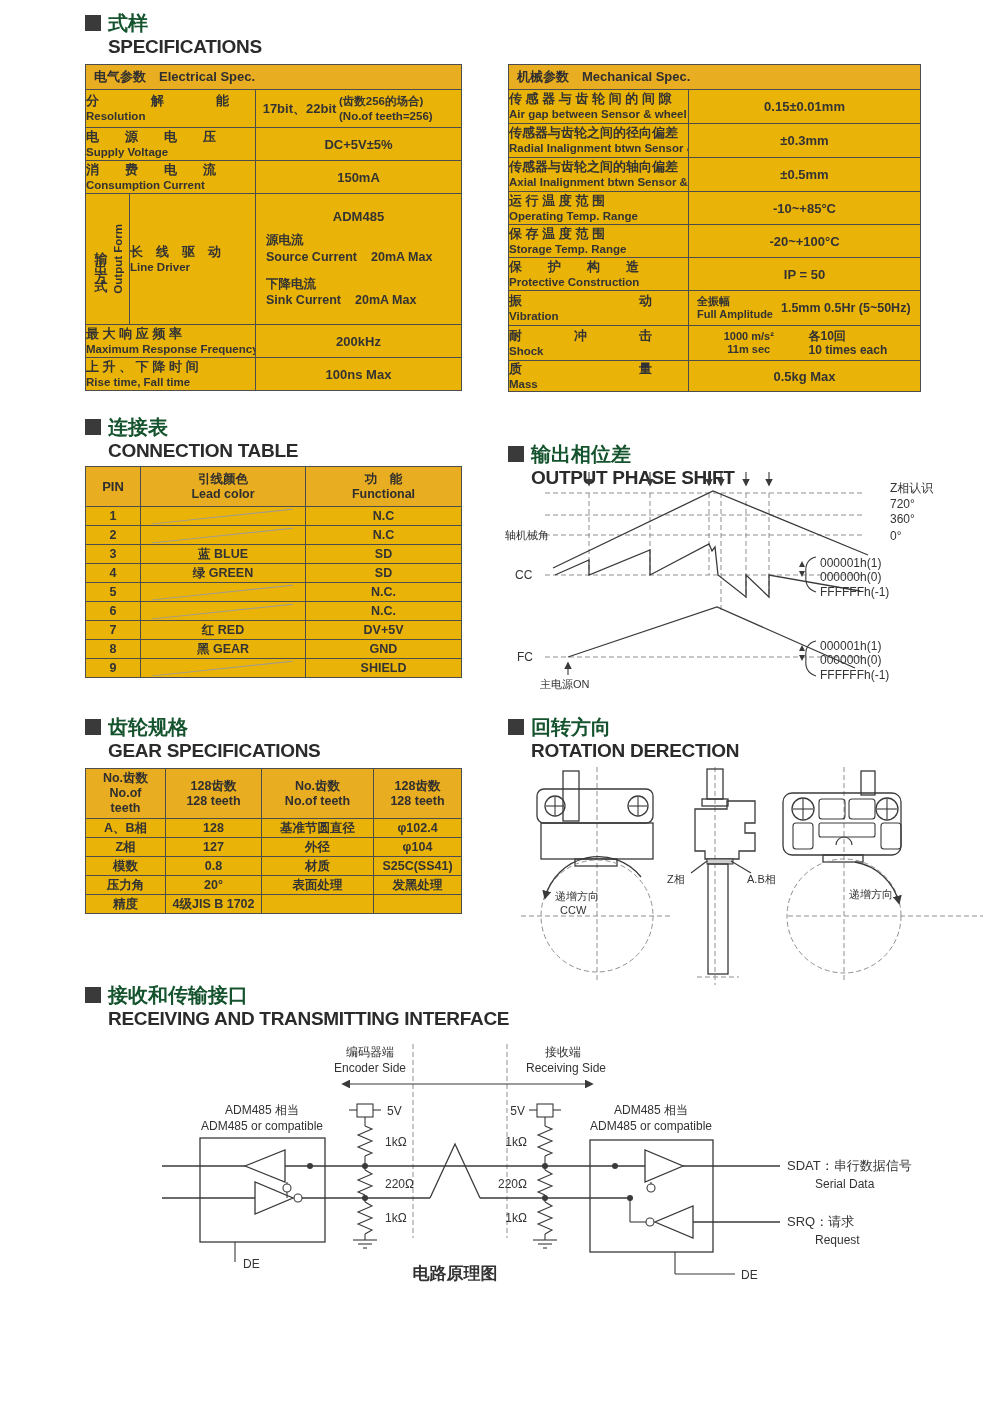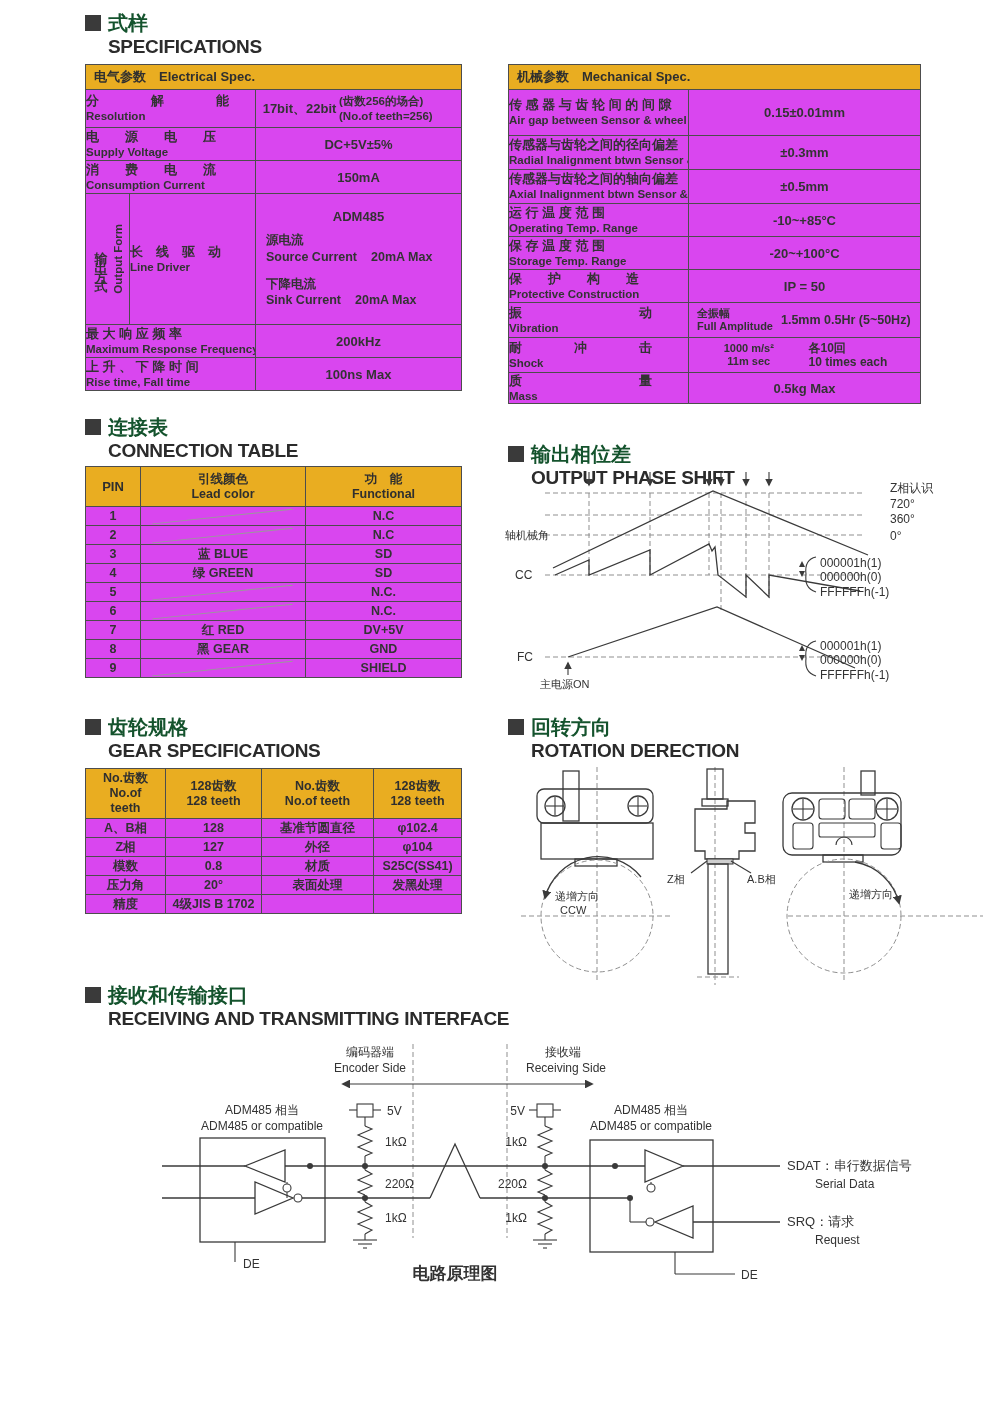--- a/index.html
+++ b/index.html
@@ -3,21 +3,21 @@
 <meta charset="utf-8">
 <style>
   :root{ --gold:#E9AD21; --border:#4d4d4d; --ink:#333333; }
   html,body{margin:0;padding:0;background:#fff;}
   #page{position:relative;width:1000px;height:1414px;background:#ffffff;
         font-family:"Liberation Sans","DejaVu Sans",sans-serif;color:var(--ink);overflow:hidden;}
   .sec{position:absolute;}
   .sec .zh-line{display:flex;align-items:center;gap:7px;font-size:20px;font-weight:bold;color:#14532d;line-height:1.1;}
   .sec .sq{width:16px;height:16px;background:#3a3a3a;display:inline-block;}
   .sec .en-line{font-size:19px;font-weight:bold;color:#2b2b2b;margin-left:23px;letter-spacing:-0.3px;line-height:1.2;margin-top:2px;}
-  table.tbl{position:absolute;border-collapse:collapse;table-layout:fixed;background:#d946ef;}
+  table.tbl{position:absolute;border-collapse:collapse;table-layout:fixed;background:#eab308;}
   table.tbl td{border:1px solid var(--border);color:var(--ink);overflow:hidden;padding:0;}
   tr.hdr td{background:var(--gold);font-weight:bold;font-size:13px;color:#2f2f2f;padding:2px 8px;text-align:left;}
   td.lab{padding:1px 7px;}
   .lab .zh{display:block;font-size:13px;font-weight:bold;line-height:1.3;white-space:nowrap;}
   .lab .en{display:block;font-size:11.5px;font-weight:bold;line-height:1.15;white-space:nowrap;}
   td.val{text-align:center;font-size:13px;font-weight:bold;}
   .res-flex{display:flex;align-items:center;padding:0 4px;}
   .res-flex .v{flex:1;text-align:center;font-size:13px;font-weight:bold;}
   .res-flex .notes{width:118px;text-align:left;font-size:11.5px;font-weight:bold;line-height:1.25;}
   td.vertcell{vertical-align:middle;}
@@ -140,21 +140,21 @@
 
   <table class="tbl" style="left:508px;top:64px;width:412px;">
     <colgroup>
         <col style="width:180px">
         <col style="width:232px">
       </colgroup>
     <tbody>
         <tr class="hdr" style="height:25px;">
           <td colspan="2">机械参数　Mechanical Spec.</td>
         </tr>
-    <tr style="height:46px;">
+    <tr style="height:34px;">
       <td class="lab">
         <span class="zh">传 感 器 与 齿 轮 间 的 间 隙</span>
         <span class="en">Air gap between Sensor &amp; wheel</span>
           </td>
       <td class="val">0.15±0.01mm</td>
     </tr>
     <tr style="height:34px;">
       <td class="lab">
         <span class="zh">传感器与齿轮之间的径向偏差</span>
         <span class="en">Radial Inalignment btwn Sensor &amp; wheel</span>

